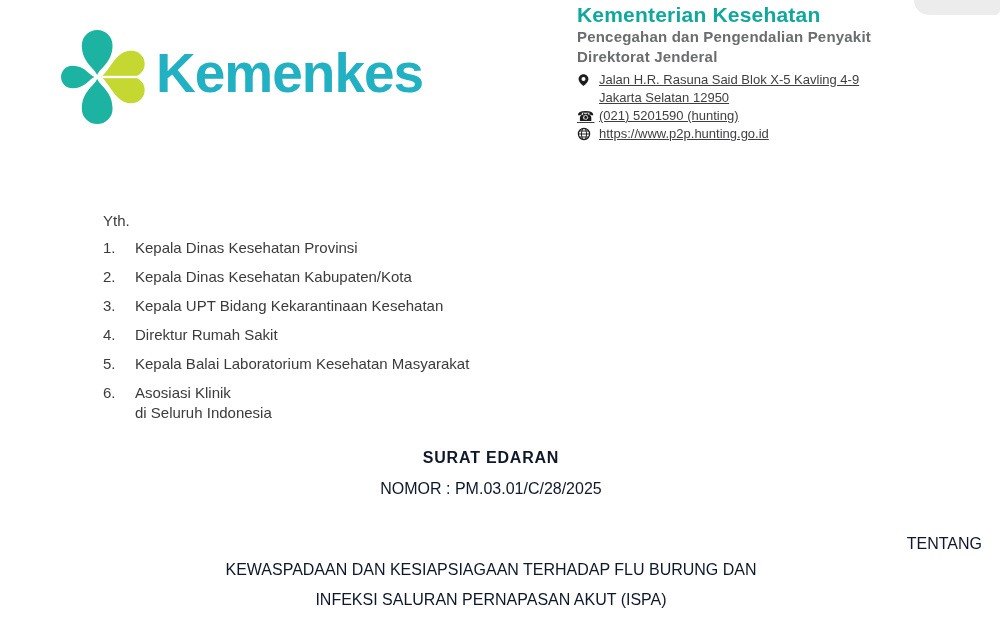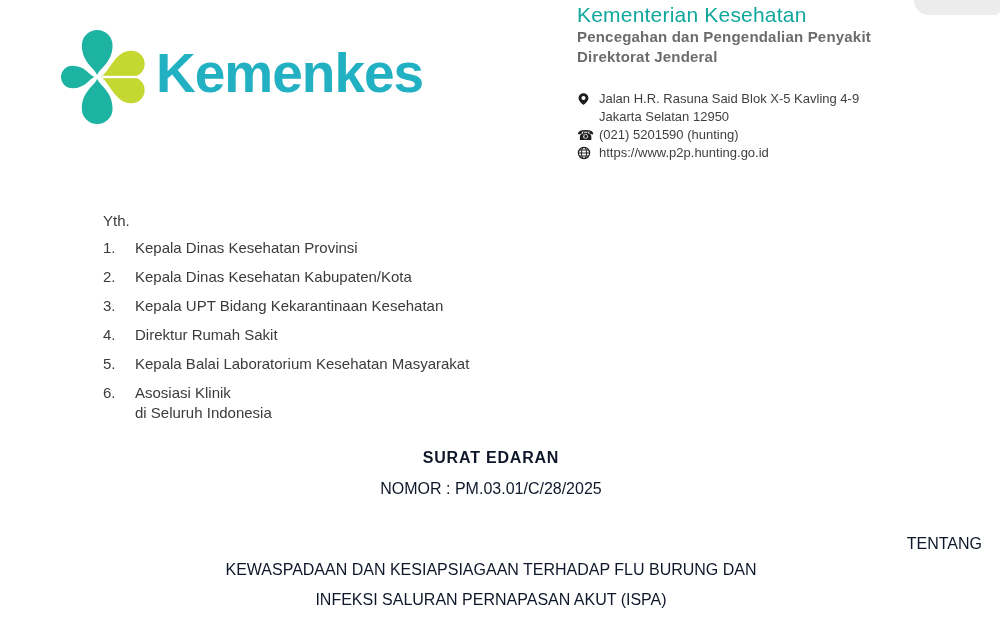--- a/index.html
+++ b/index.html
@@ -13,23 +13,23 @@
   
   .logo-wrap{position:absolute;left:52px;top:28px;display:flex;align-items:center;}
   .flower{display:block;}
   .wordmark{
     position:absolute;left:156px;top:44px;
     font-size:55px;font-weight:bold;letter-spacing:-1px;color:#22b1c3;
     line-height:58px;white-space:nowrap;
   }
   
   .letterhead{position:absolute;left:577px;top:3px;width:400px;}
-  .ministry{font-size:21px;font-weight:normal;color:#10a89c;line-height:24px;letter-spacing:.2px;}
+  .ministry{font-size:21px;font-weight:bold;color:#10a89c;line-height:24px;letter-spacing:.2px;}
   .dir-line{font-size:15px;font-weight:bold;color:#6b6c6e;line-height:20px;letter-spacing:.2px;}
-  .addr-block{margin-top:23px;font-size:13px;color:#3f3f41;}
+  .addr-block{margin-top:4px;font-size:13px;color:#3f3f41;text-decoration:underline;}
   .addr-row{display:flex;align-items:flex-start;line-height:18px;}
   .addr-icon{width:17px;flex:0 0 17px;display:flex;justify-content:flex-start;
     align-items:center;height:18px;}
   .addr-text{padding-left:5px;white-space:nowrap;}
   .phone-glyph{font-family:"DejaVu Sans",sans-serif;font-size:14px;line-height:16px;color:#1d1d1d;}
   
   .salutation{position:absolute;left:103px;top:211px;font-size:15px;line-height:20px;}
   .recipients{position:absolute;left:103px;top:238px;font-size:15px;}
   .recipient-row{display:flex;height:29px;align-items:flex-start;line-height:20px;}
   .recipient-num{width:32px;flex:0 0 32px;}

